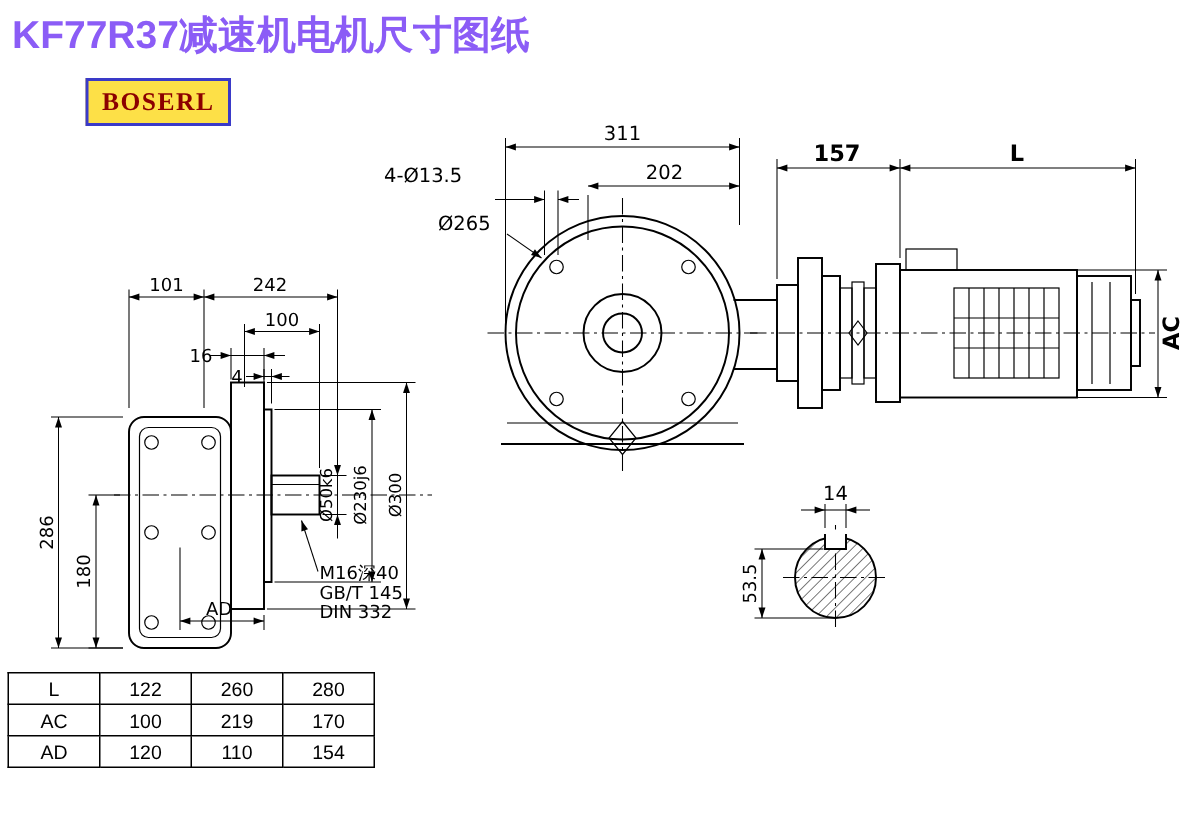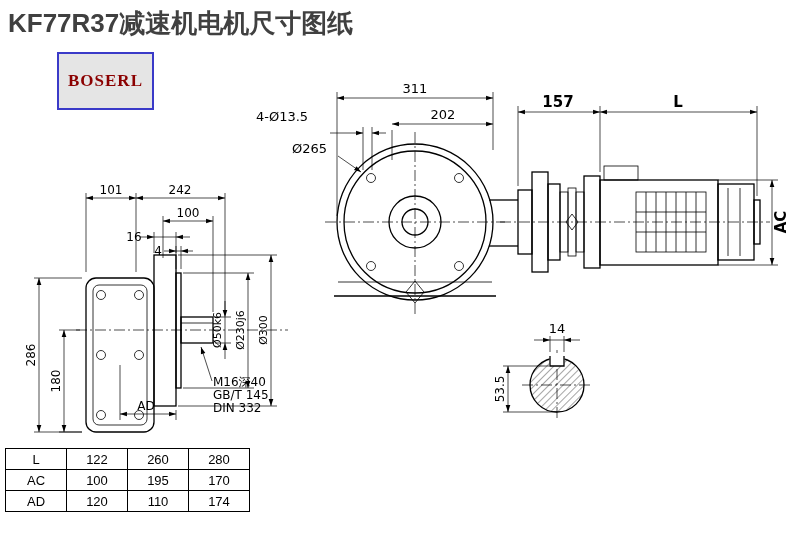--- a/index.html
+++ b/index.html
@@ -1,22 +1,22 @@
 <!DOCTYPE html>
 <html><head>
 <meta charset="utf-8">
 <style>
   html,body{margin:0;padding:0;background:#fff;}
   body{width:800px;height:555px;position:relative;overflow:hidden;
        font-family:"Liberation Sans",sans-serif;color:#000;}
   .page-title{position:absolute;left:8px;top:6px;margin:0;
-       font-size:26px;font-weight:bold;color:#404040;
+       font-size:26px;font-weight:bold;color:#8b5cf6;
        font-family:"Liberation Sans",sans-serif;}
   .brand-logo{position:absolute;left:57px;top:52px;
-       border:2px solid #3a3ac8;background:#e5e5e5;padding:17px 9px;
+       border:2px solid #3a3ac8;background:#fde047;padding:4px 9px;
        font-family:"Liberation Serif",serif;font-weight:bold;
        font-size:17px;color:#8b0000;letter-spacing:1px;}
   svg{position:absolute;left:0;top:0;}
   .ol{stroke:#000;stroke-width:1.3;fill:none;}
   .ol2{stroke:#000;stroke-width:0.8;fill:none;}
   .dl{stroke:#000;stroke-width:0.7;fill:none;}
   .cl{stroke:#000;stroke-width:0.7;fill:none;stroke-dasharray:11 3 2 3;}
   text.d{font-family:"DejaVu Sans",sans-serif;font-size:12px;fill:#000;
          font-weight:normal;}
   text.d13{font-size:13px;}
@@ -232,24 +232,24 @@
     <tbody>
       <tr>
         <td>L</td>
         <td>122</td>
         <td>260</td>
         <td>280</td>
       </tr>
       <tr>
         <td>AC</td>
         <td>100</td>
-        <td>195</td>
+        <td>219</td>
         <td>170</td>
       </tr>
       <tr>
         <td>AD</td>
         <td>120</td>
         <td>110</td>
-        <td>174</td>
+        <td>154</td>
       </tr>
     </tbody>
   </table>
 </div>
 
 </body></html>

